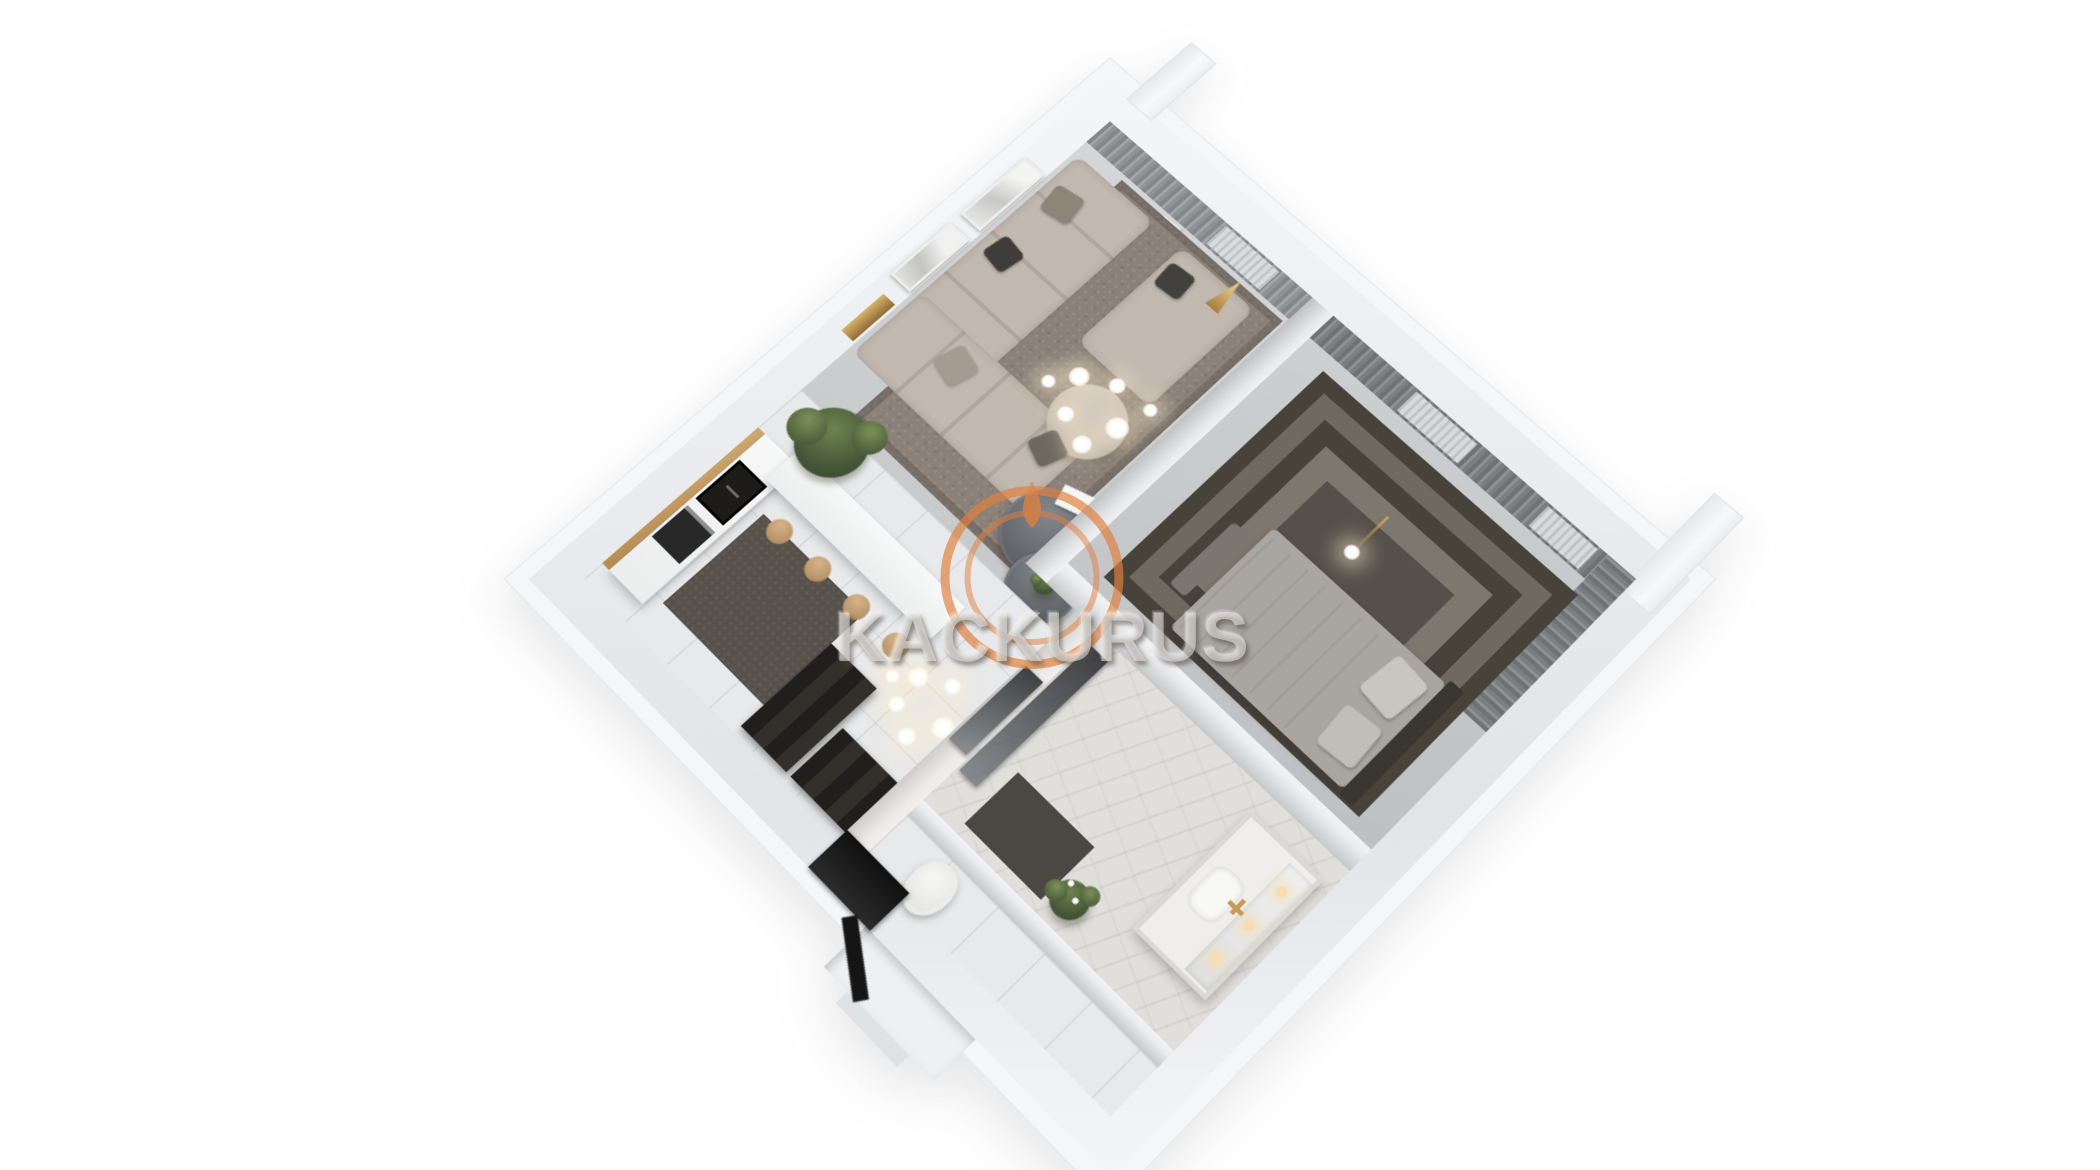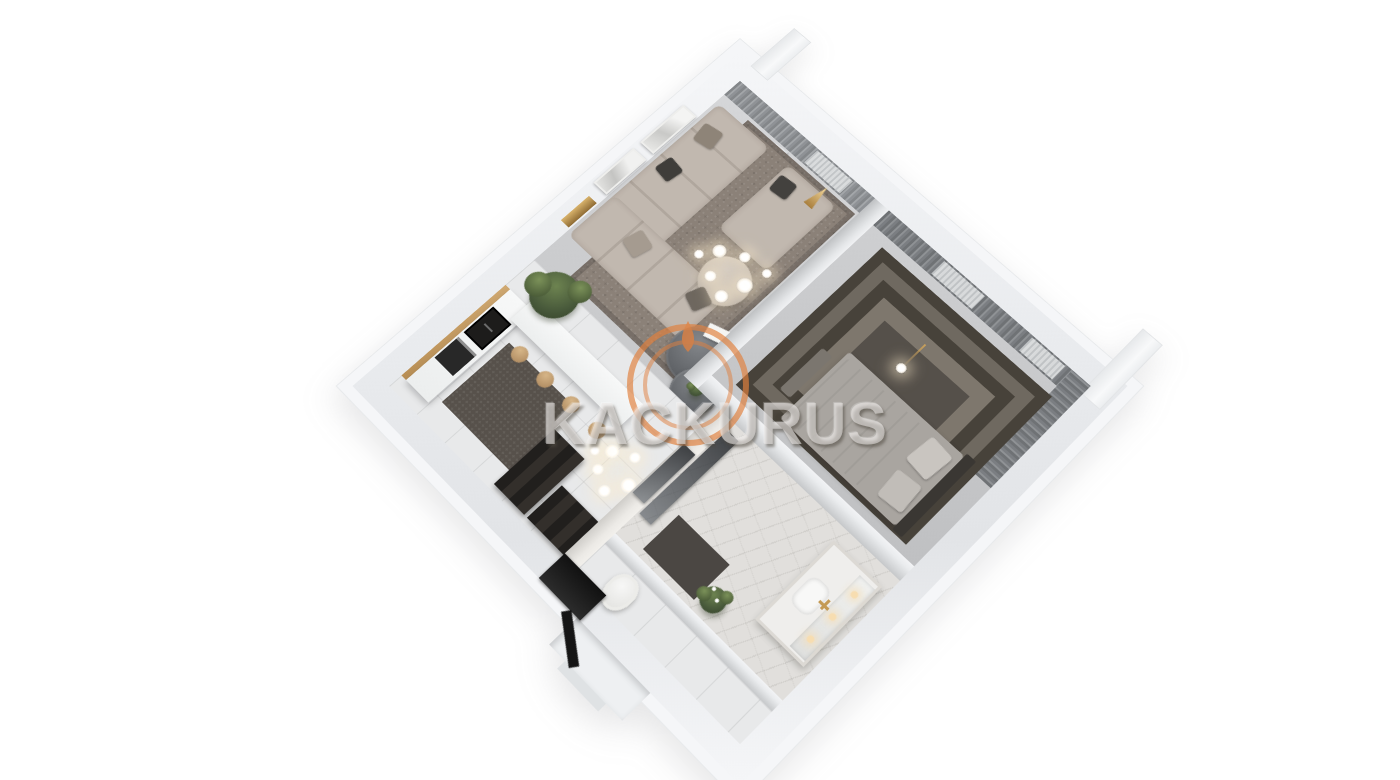--- a/index.html
+++ b/index.html
@@ -63,23 +63,23 @@
   .plant:before,.plant:after{content:"";position:absolute;border-radius:50%;background:radial-gradient(circle at 40% 35%,#7b9159,#3c4c2e);}
   .plant:before{width:55%;height:55%;left:-18%;top:30%;}
   .plant:after{width:48%;height:48%;left:55%;top:-14%;}
   .dark-panels{background:repeating-linear-gradient(90deg,#211f1d 0 11px,#332f2b 11px 22px);box-shadow:2px 2px 5px rgba(20,20,20,0.45);}
   .glass{background:linear-gradient(180deg,rgba(35,38,42,0.85),rgba(86,92,99,0.65));box-shadow:1px 1px 3px rgba(0,0,0,0.4);}
   .white-counter{background:linear-gradient(0deg,#eceeee,#f7f8f8);box-shadow:2px 3px 6px rgba(60,62,66,0.28);}
 
   
   .wm-logo{position:absolute;left:618px;top:315px;opacity:.85;z-index:40;}
   .wm-text{position:absolute;left:695px;top:424px;transform:translate(-50%,-50%);z-index:41;
-           font-weight:700;font-size:59px;letter-spacing:1px;white-space:nowrap;
+           font-weight:700;font-size:47px;letter-spacing:1px;white-space:nowrap;
            color:var(--watermark-text,rgba(236,234,231,0.55));
-           text-shadow:2px 3px 3px rgba(80,74,66,0.55), -1px -1px 1px rgba(255,255,255,0.28);margin-left:20px;}
+           text-shadow:2px 3px 3px rgba(80,74,66,0.55), -1px -1px 1px rgba(255,255,255,0.28);}
 </style>
 </head>
 <body>
 
 <div class="canvas">
 
   <div class="scene">
 
     <div class="fin" style="left:22px;top:-62px;width:24px;height:66px;"></div>
     <div class="fin" style="left:520px;top:-58px;width:24px;height:96px;"></div>

